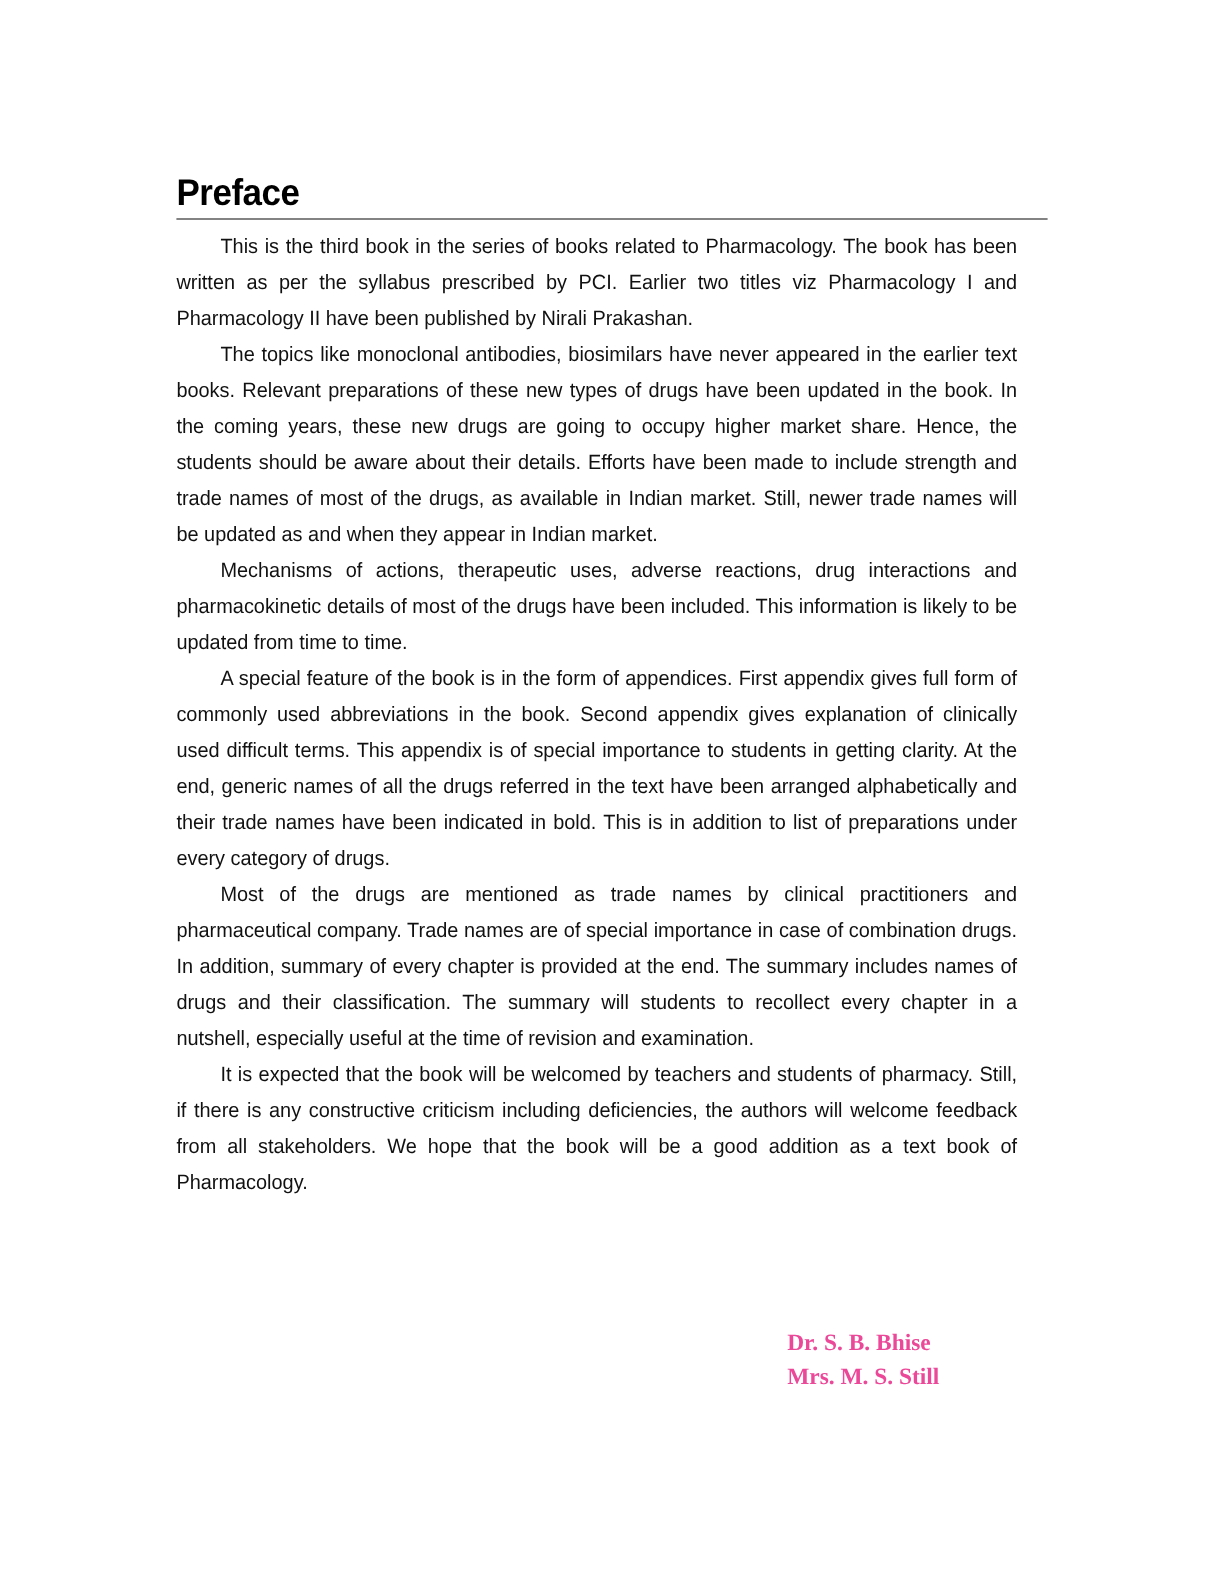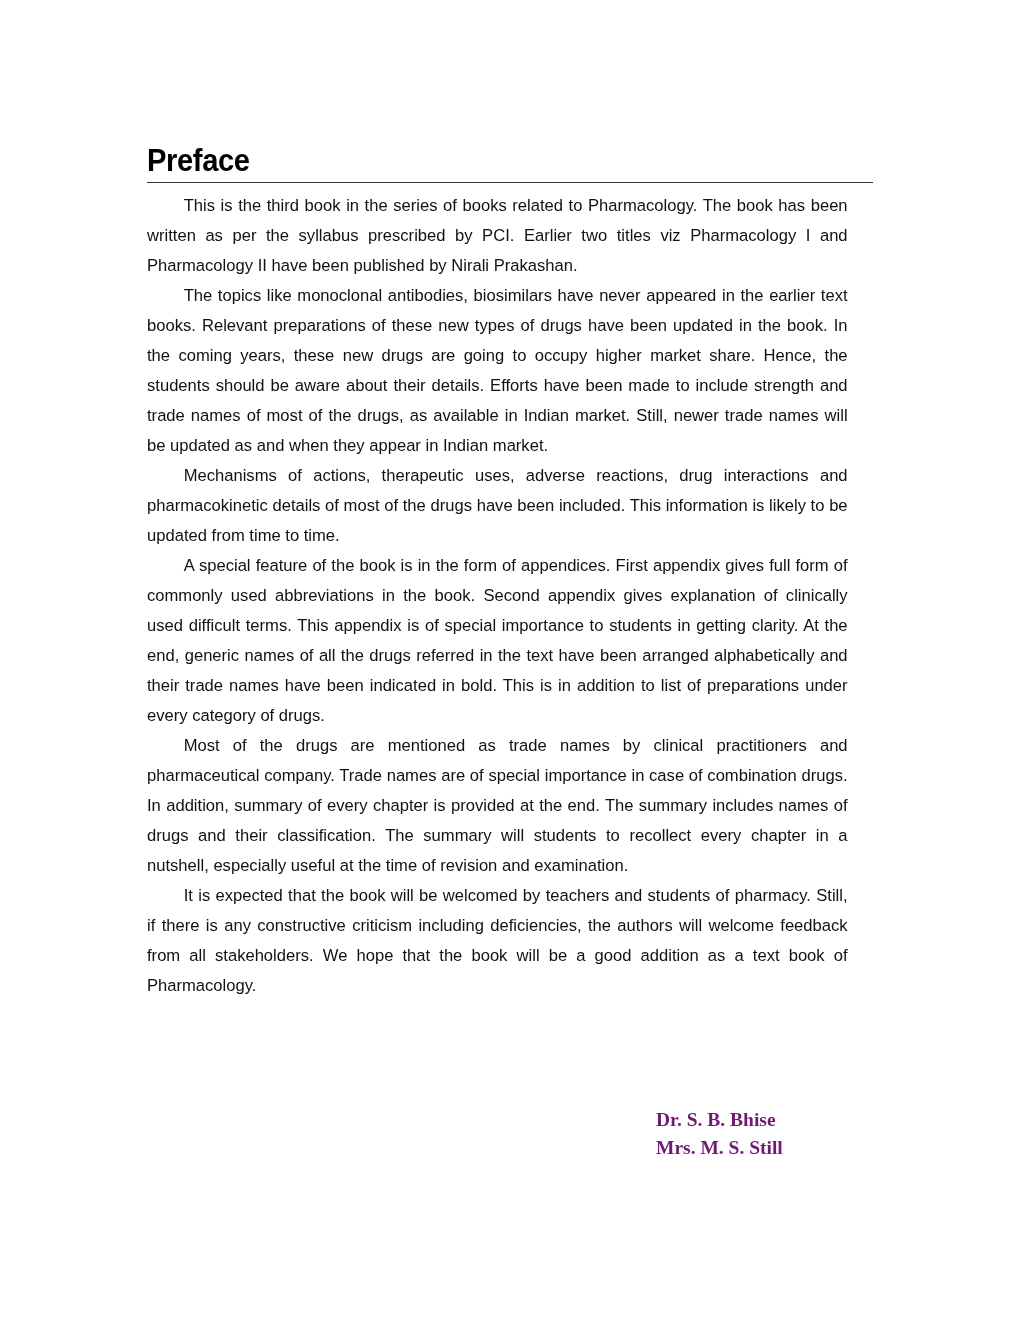--- a/index.html
+++ b/index.html
@@ -69,21 +69,21 @@
 
   
   .signature {
     position: absolute;
     left: 656px;
     top: 1106px;
     font-family: "Liberation Serif", serif;
     font-weight: bold;
     font-size: 19.5px;
     line-height: 27.5px;
-    color: #701a75;
+    color: #ec4899;
     white-space: nowrap;
   }
   .signature div {
     margin: 0;
     padding: 0;
   }
 </style>
 </head>
 <body>
 

